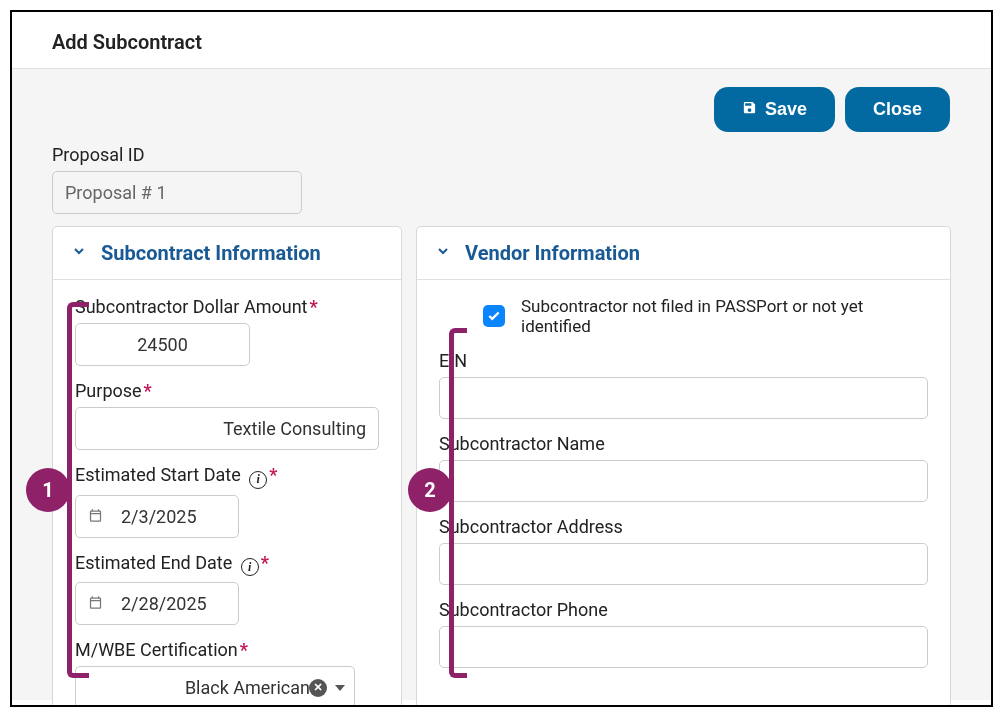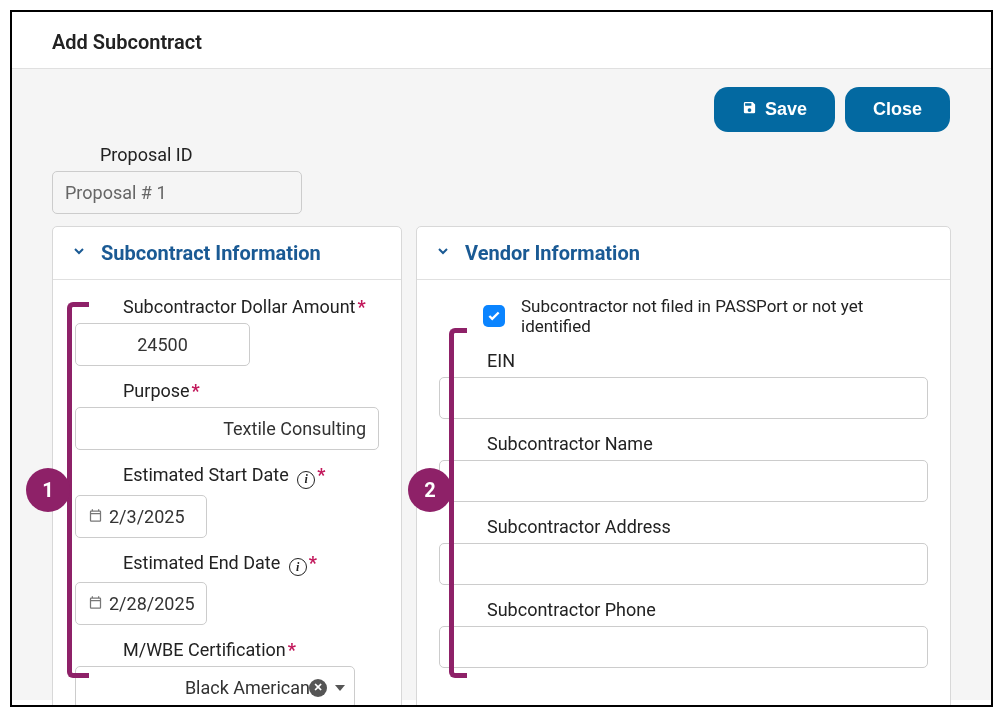--- a/index.html
+++ b/index.html
@@ -5,36 +5,36 @@
     * { box-sizing: border-box; margin: 0; padding: 0; }
     body { font-family: -apple-system, BlinkMacSystemFont, "Segoe UI", Roboto, Helvetica, Arial, sans-serif; background: #fff; padding: 10px; }
     .window { width: 983px; height: 697px; border: 2px solid #000; background: #fff; position: relative; overflow: hidden; }
     .header { padding: 18px 40px 14px; border-bottom: 1px solid #e0e0e0; }
     .header h1 { font-size: 20px; font-weight: 600; color: #222; }
     .content { background: #f5f5f5; padding: 18px 40px 20px; height: calc(100% - 62px); }
     .toolbar { display: flex; justify-content: flex-end; gap: 10px; margin-bottom: 12px; padding-right: 1px; }
     .btn { display: inline-flex; align-items: center; gap: 8px; background: #0369a1; color: #fff; border: none; border-radius: 14px; padding: 12px 28px; font-size: 18px; font-weight: 700; cursor: pointer; }
     .btn .save-icon { width: 15px; height: 15px; }
     .field-block { margin-bottom: 12px; }
-    .label { font-size: 18px; color: #222; font-weight: 400; display: block; margin-bottom: 6px; margin-left: 48px; }
+    .label { font-size: 18px; color: #222; font-weight: 400; display: block; margin-bottom: 6px; }
     .input { background: #fff; border: 1px solid #ccc; border-radius: 5px; padding: 10px 12px; font-size: 18px; color: #333; text-align: right; }
     .input-readonly { background: #f5f5f5; color: #666; border: 1px solid #ccc; border-radius: 5px; padding: 10px 12px; font-size: 18px; width: 250px; }
     .panels { display: flex; gap: 14px; margin-top: 8px; }
     .panel { background: #fff; border: 1px solid #d8d8d8; border-radius: 5px; }
     .panel-left { width: 350px; flex-shrink: 0; }
     .panel-right { flex: 1; }
     .panel-header { display: flex; align-items: center; gap: 14px; padding: 14px 18px; border-bottom: 1px solid #e0e0e0; cursor: pointer; }
     .panel-header .chevron { color: #1a5a94; }
     .panel-title { color: #1a5a94; font-size: 20px; font-weight: 700; }
     .panel-body { padding: 16px 22px 24px; }
     .req { color: #c2185b; font-weight: 700; margin-left: 2px; }
     .field-row { margin-bottom: 14px; }
     .field-input { width: 100%; }
     .amount-input { width: 175px; text-align: center; }
-    .date-input { width: 132px; display: flex; align-items: center; gap: 6px; color: #333; }
+    .date-input { width: 164px; display: flex; align-items: center; gap: 18px; color: #333; }
     .date-input .cal-icon { color: #777; }
     .info-icon { display: inline-flex; align-items: center; justify-content: center; width: 18px; height: 18px; border: 1.5px solid #222; border-radius: 50%; font-size: 12px; font-style: italic; font-family: Georgia, serif; font-weight: 700; margin-left: 4px; vertical-align: -2px; }
     .select-wrap { position: relative; width: 280px; }
     .select-input { width: 100%; padding-right: 44px; }
     .select-icons { position: absolute; right: 10px; top: 50%; transform: translateY(-50%); display: flex; align-items: center; gap: 8px; color: #555; }
     .clear-icon { width: 18px; height: 18px; background: #555; border-radius: 50%; color: #fff; display: flex; align-items: center; justify-content: center; font-size: 11px; font-weight: 700; cursor: pointer; }
     .caret-down { width: 0; height: 0; border-left: 5px solid transparent; border-right: 5px solid transparent; border-top: 6px solid #555; }
     .checkbox-row { display: flex; align-items: center; gap: 16px; margin-bottom: 14px; padding-left: 44px; }
     .checkbox { width: 22px; height: 22px; background: #0a84ff; border-radius: 5px; display: flex; align-items: center; justify-content: center; color: #fff; flex-shrink: 0; cursor: pointer; }
     .checkbox svg { width: 14px; height: 14px; }

